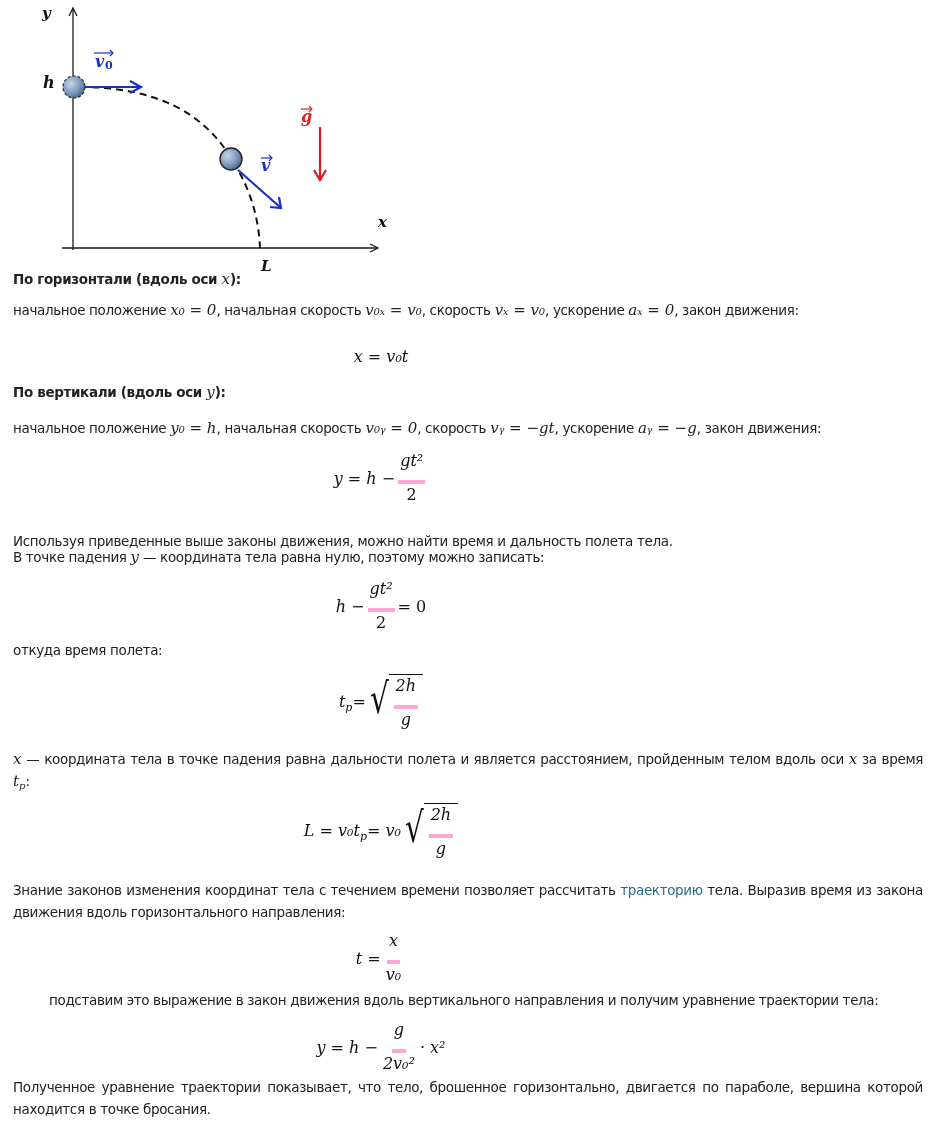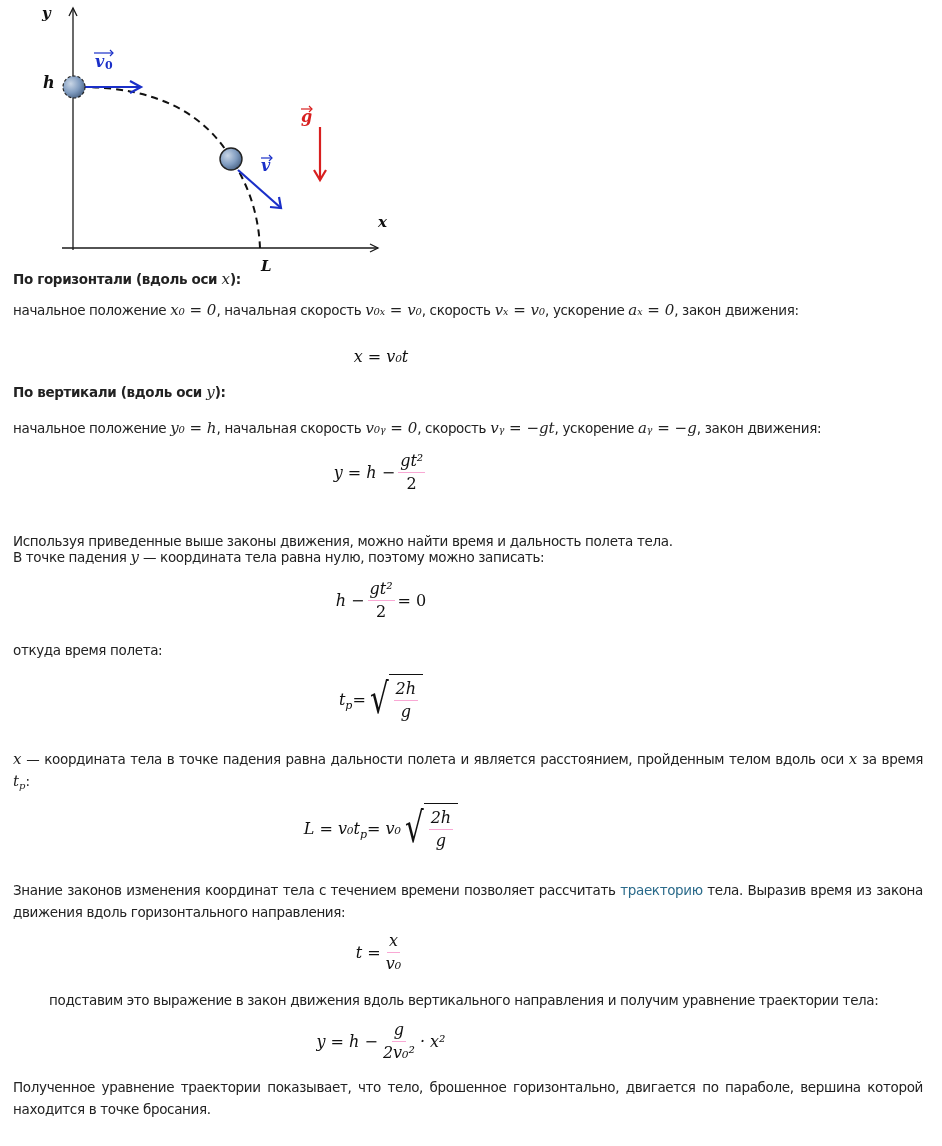--- a/index.html
+++ b/index.html
@@ -17,21 +17,21 @@
   .p.bold { font-weight: bold; }
   .m { font-family: "DejaVu Serif", serif; font-style: italic; font-size: 15px; letter-spacing: 0; }
   .m sub { font-size: 10px; vertical-align: -3px; line-height: 0; }
   .eq {
     position: absolute; left: 0; width: 762px; text-align: center;
     font-family: "DejaVu Serif", serif; font-size: 16px; color: #111;
   }
   .eq .it { font-style: italic; }
   .eq sub { font-size: 11px; vertical-align: -4px; line-height: 0; }
   .frac { display: inline-flex; flex-direction: column; align-items: center; vertical-align: middle; margin: 0 3px; }
-  .frac .num { padding: 0 2px 2px; border-bottom: 1px solid #f9a8d4; line-height: 18px; font-style: italic; }
+  .frac .num { padding: 0 2px 10px; border-bottom: 4px solid #f9a8d4; line-height: 18px; font-style: italic; }
   .frac .den { padding: 2px 2px 0; line-height: 18px; }
   .sqrt { display: inline-flex; align-items: stretch; vertical-align: middle; }
   .sqrt .rad { font-size: 42px; line-height: 50px; transform: scaleX(0.7); margin-right: -4px; font-style: normal; }
   .sqrt .body { border-top: 1px solid #111; padding: 2px 2px 0; display: inline-flex; align-items: center; }
   .link { color: #2a6a8a; text-decoration: none; }
   .inner-row { display: inline-flex; align-items: center; }
 </style>
 </head>
 <body>
 

